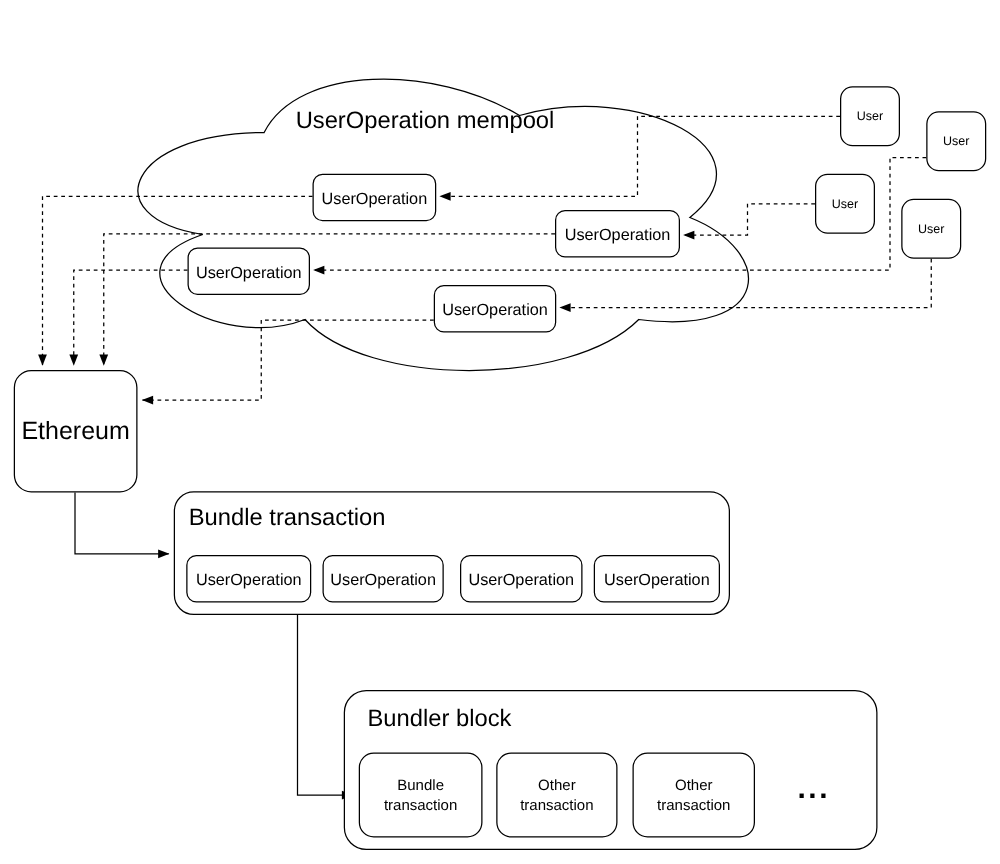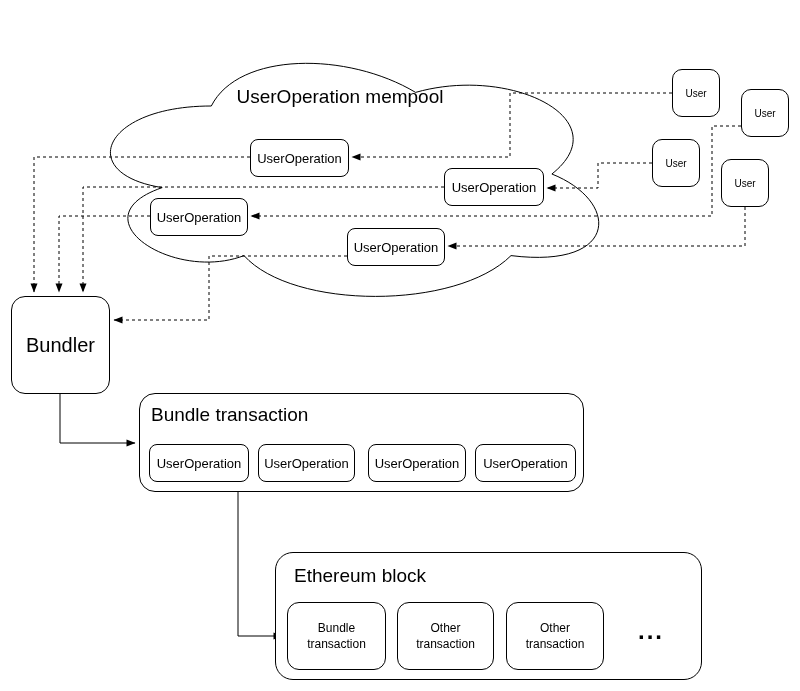--- a/index.html
+++ b/index.html
@@ -75,41 +75,41 @@
     <span>User</span>
   </div>
   <div class="box userbox" style="left:652px;top:139px;width:48px;height:48px;">
     <span>User</span>
   </div>
   <div class="box userbox" style="left:721px;top:159px;width:48px;height:48px;">
     <span>User</span>
   </div>
 
   <div class="box bundler" style="left:11px;top:296px;width:99px;height:98px;">
-    <span>Bundler</span>
+    <span>Ethereum</span>
   </div>
 
   <div class="box container" style="left:139px;top:393px;width:445px;height:99px;">
     <span class="ctitle" style="left:11px;top:10px;">Bundle transaction</span>
     <div class="box innerbox" style="left:9px;top:50px;width:100px;height:38px;">
       <span>UserOperation</span>
     </div>
     <div class="box innerbox" style="left:118px;top:50px;width:97px;height:38px;">
       <span>UserOperation</span>
     </div>
     <div class="box innerbox" style="left:228px;top:50px;width:98px;height:38px;">
       <span>UserOperation</span>
     </div>
     <div class="box innerbox" style="left:335px;top:50px;width:101px;height:38px;">
       <span>UserOperation</span>
     </div>
   </div>
 
   <div class="box container" style="left:275px;top:552px;width:427px;height:128px;border-radius:18px;">
-    <span class="ctitle" style="left:18px;top:12px;">Ethereum block</span>
+    <span class="ctitle" style="left:18px;top:12px;">Bundler block</span>
     <div class="box blockbox" style="left:11px;top:49px;width:99px;height:68px;">
       <span>Bundle transaction</span>
     </div>
     <div class="box blockbox" style="left:121px;top:49px;width:97px;height:68px;">
       <span>Other transaction</span>
     </div>
     <div class="box blockbox" style="left:230px;top:49px;width:98px;height:68px;">
       <span>Other transaction</span>
     </div>
     <div class="ellipsis" style="left:345px;top:44px;width:60px;height:68px;">...</div>

